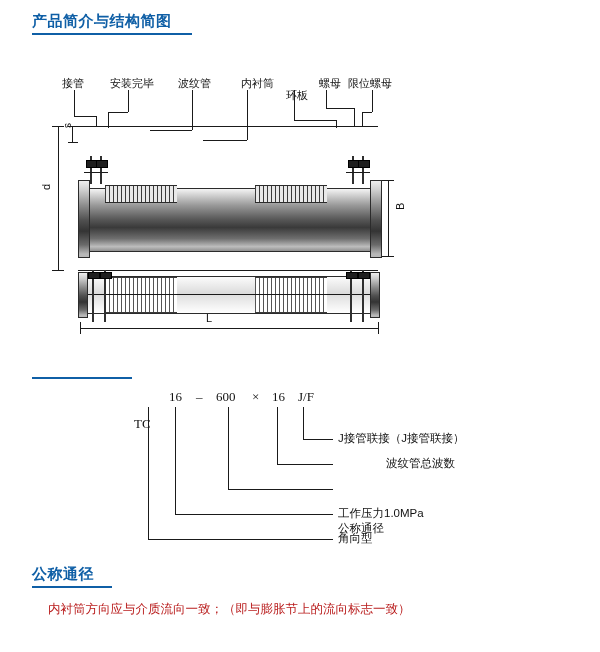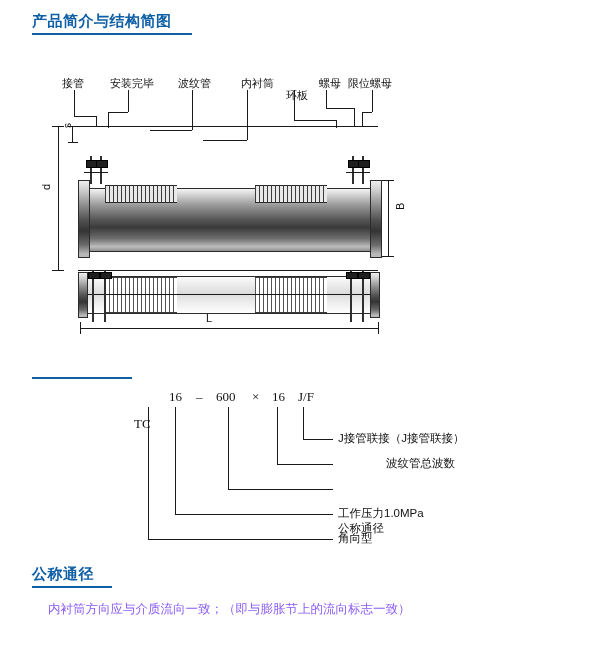--- a/index.html
+++ b/index.html
@@ -158,21 +158,21 @@
   #notes {
     position: absolute;
     left: 48px;
     top: 600px;
     width: 520px;
   }
   #notes p {
     margin: 0 0 6px 0;
     font-size: 12.5px;
     line-height: 18px;
-    color: #8b5cf6;
+    color: #b91c1c;
     white-space: nowrap;
   }
 </style>
 </head>
 <body>
 
 <div class="page">
 
   <div class="section-title" id="title1">产品简介与结构简图</div>
   <div class="section-underline" id="ul1"></div>

